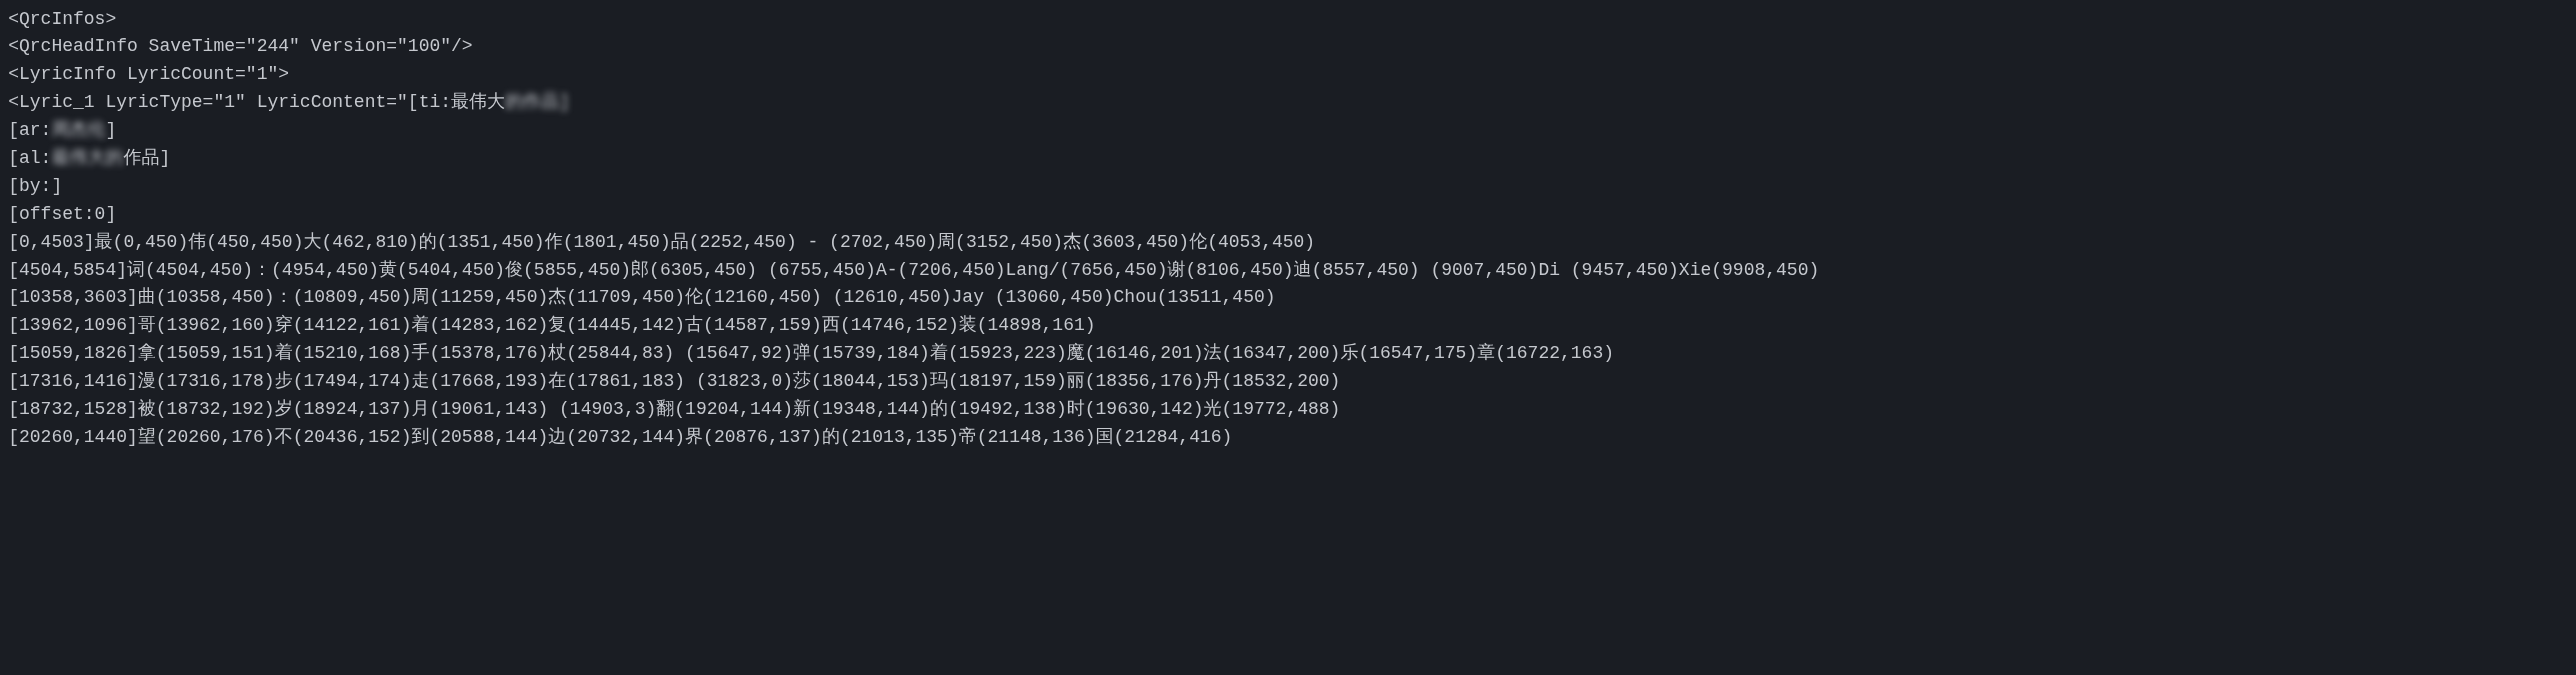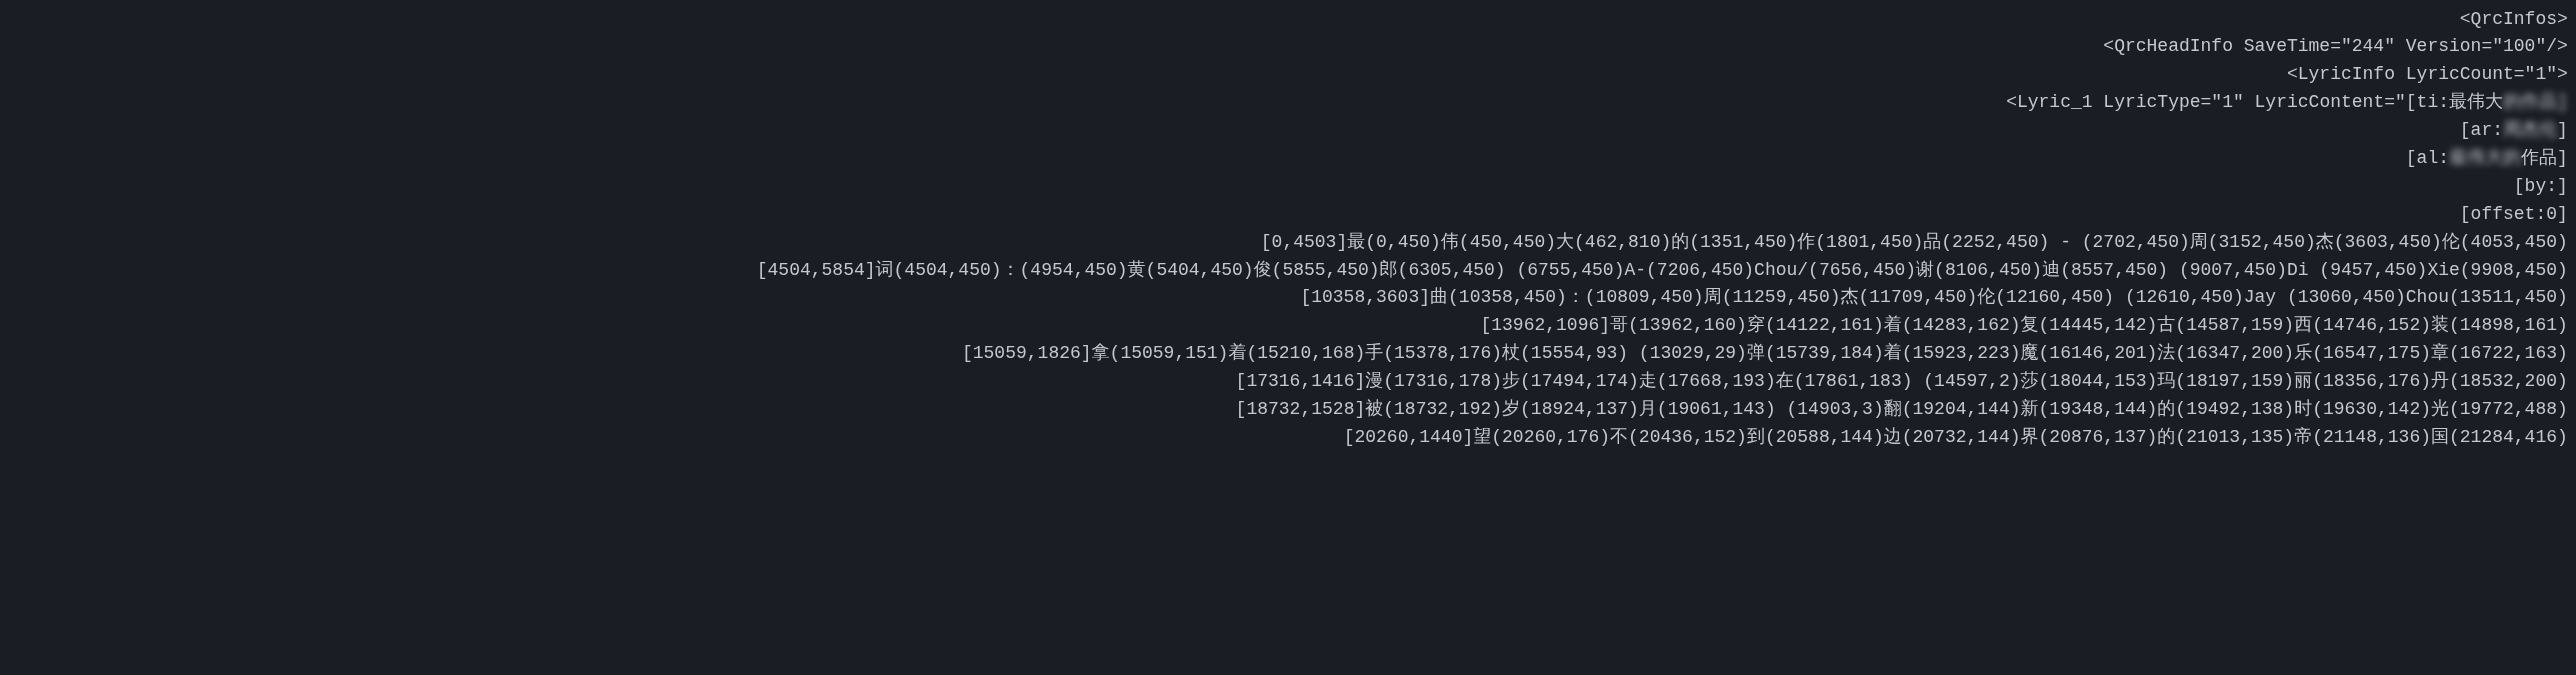--- a/index.html
+++ b/index.html
@@ -1,19 +1,18 @@
 <!DOCTYPE html>
 <html style="font-size:11px"><head>
   <meta charset="utf-8">
   <style>
     * {
       margin: 0;
       padding: 0;
       box-sizing: border-box;
-      text-align: right;
     }
     body {
       background-color: #1a1d23;
       color: #c5c8ce;
       font-family: "Courier New", Consolas, Monaco, monospace;
       font-size: 18px;
       line-height: 1.55;
       padding: 5.5px 8.2px;
       white-space: nowrap;
       overflow-x: auto;
@@ -31,20 +30,20 @@
 
 <div class="line">&lt;QrcInfos&gt;</div>
 <div class="line">&lt;QrcHeadInfo SaveTime="244" Version="100"/&gt;</div>
 <div class="line">&lt;LyricInfo LyricCount="1"&gt;</div>
 <div class="line"><span>&lt;Lyric_1 LyricType="1" LyricContent="[ti:最伟大</span><span class="blur">的作品]</span></div>
 <div class="line"><span>[ar:</span><span class="blur">周杰伦</span><span>]</span></div>
 <div class="line"><span>[al:</span><span class="blur">最伟大的</span><span>作品]</span></div>
 <div class="line">[by:]</div>
 <div class="line">[offset:0]</div>
 <div class="line">[0,4503]最(0,450)伟(450,450)大(462,810)的(1351,450)作(1801,450)品(2252,450) - (2702,450)周(3152,450)杰(3603,450)伦(4053,450)</div>
-<div class="line">[4504,5854]词(4504,450)：(4954,450)黄(5404,450)俊(5855,450)郎(6305,450) (6755,450)A-(7206,450)Chou/(7656,450)谢(8106,450)迪(8557,450) (9007,450)Di (9457,450)Xie(9908,450)</div>
+<div class="line">[4504,5854]词(4504,450)：(4954,450)黄(5404,450)俊(5855,450)郎(6305,450) (6755,450)A-(7206,450)Lang/(7656,450)谢(8106,450)迪(8557,450) (9007,450)Di (9457,450)Xie(9908,450)</div>
 <div class="line">[10358,3603]曲(10358,450)：(10809,450)周(11259,450)杰(11709,450)伦(12160,450) (12610,450)Jay (13060,450)Chou(13511,450)</div>
 <div class="line">[13962,1096]哥(13962,160)穿(14122,161)着(14283,162)复(14445,142)古(14587,159)西(14746,152)装(14898,161)</div>
-<div class="line">[15059,1826]拿(15059,151)着(15210,168)手(15378,176)杖(15554,93) (13029,29)弹(15739,184)着(15923,223)魔(16146,201)法(16347,200)乐(16547,175)章(16722,163)</div>
-<div class="line">[17316,1416]漫(17316,178)步(17494,174)走(17668,193)在(17861,183) (14597,2)莎(18044,153)玛(18197,159)丽(18356,176)丹(18532,200)</div>
+<div class="line">[15059,1826]拿(15059,151)着(15210,168)手(15378,176)杖(25844,83) (15647,92)弹(15739,184)着(15923,223)魔(16146,201)法(16347,200)乐(16547,175)章(16722,163)</div>
+<div class="line">[17316,1416]漫(17316,178)步(17494,174)走(17668,193)在(17861,183) (31823,0)莎(18044,153)玛(18197,159)丽(18356,176)丹(18532,200)</div>
 <div class="line">[18732,1528]被(18732,192)岁(18924,137)月(19061,143) (14903,3)翻(19204,144)新(19348,144)的(19492,138)时(19630,142)光(19772,488)</div>
 <div class="line">[20260,1440]望(20260,176)不(20436,152)到(20588,144)边(20732,144)界(20876,137)的(21013,135)帝(21148,136)国(21284,416)</div>
 
 
 </body></html>

